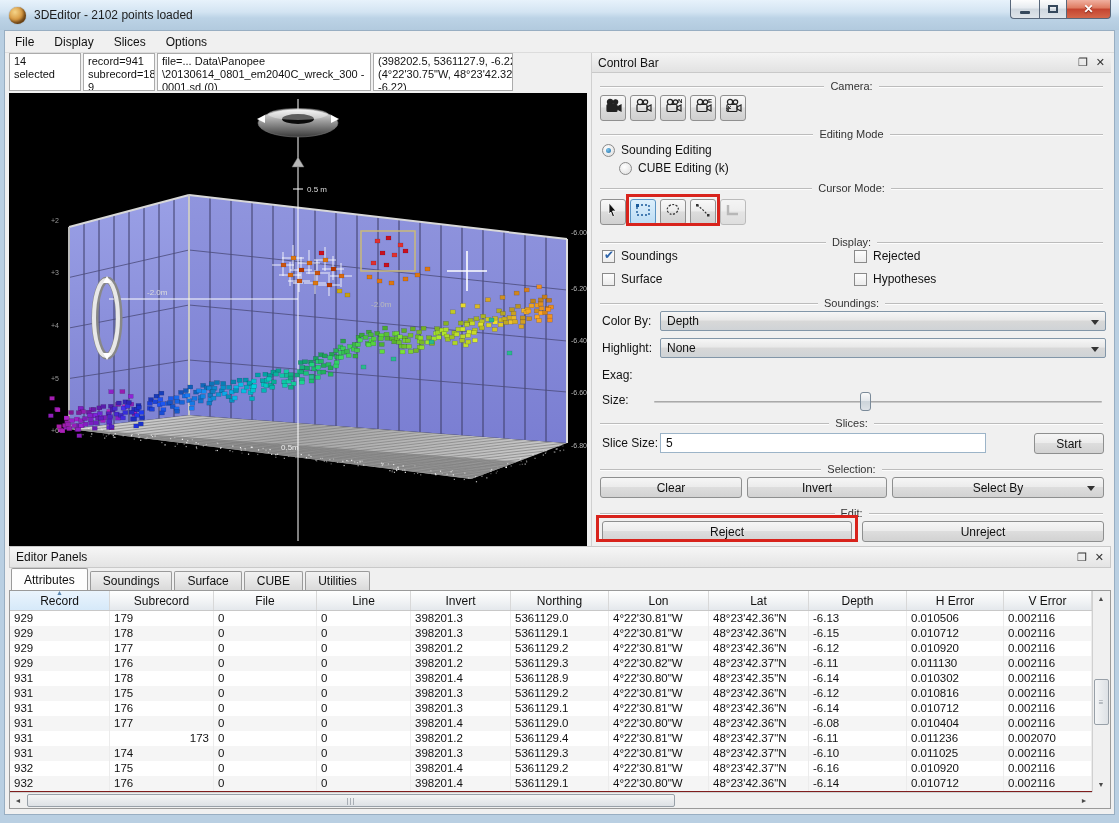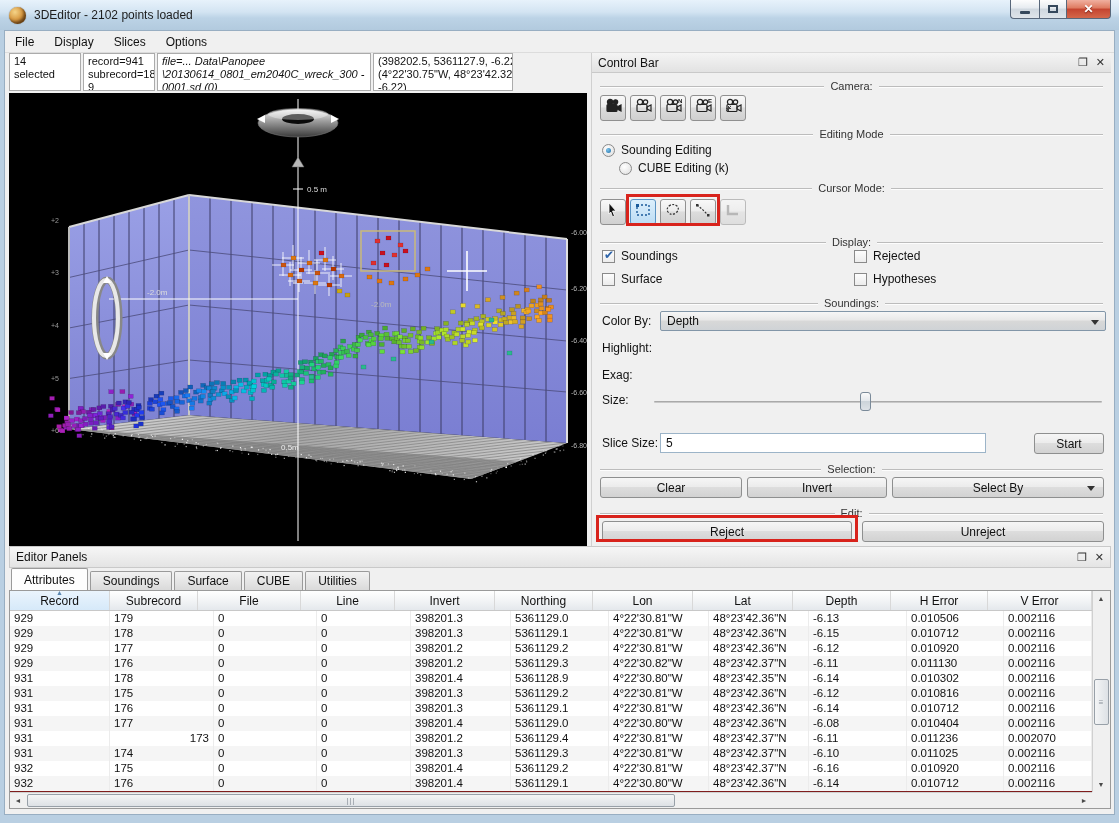--- a/index.html
+++ b/index.html
@@ -122,21 +122,21 @@
     <div class="status-row" id="status-row">
         <div class="status-cell" style="width: 72px;">
           <div>14</div>
           <div>selected</div>
         </div>
         <div class="status-cell" style="width: 72px;">
           <div>record=941</div>
           <div>subrecord=18</div>
           <div>9</div>
         </div>
-        <div class="status-cell" style="width: 214px; font-style: italic;">
+        <div class="status-cell" style="width: 214px;">
           <div>file=... Data\Panopee</div>
           <div>\20130614_0801_em2040C_wreck_300 -</div>
           <div>0001.sd (0)</div>
         </div>
         <div class="status-cell" style="width: 140px;">
           <div>(398202.5, 5361127.9, -6.22)</div>
           <div>(4°22'30.75"W, 48°23'42.32"N,</div>
           <div>-6.22)</div>
         </div>
       </div>
@@ -1059,25 +1059,32 @@
 
       <div class="sep" style="top:243px">
           <span>Soundings:</span>
         </div>
       <span class="field-label" style="left:10px;top:261px">Color By:</span>
       <div class="combo" style="left:68px;top:258px;width:446px">
         <span>Depth</span>
         <span class="arrow"></span>
       </div>
       <span class="field-label" style="left:10px;top:288px">Highlight:</span>
+      <div class="combo" style="left:68px;top:285px;width:446px">
+        <span>None</span>
+        <span class="arrow"></span>
+      </div>
       <span class="field-label" style="left:10px;top:315px">Exag:</span>
       <span class="field-label" style="left:10px;top:340px">Size:</span>
       <div class="slider-track" style="left:62px;top:348px;width:448px"></div>
       <div class="slider-thumb" style="left:268px;top:339px"></div>
 
+      <div class="sep" style="top:363px">
+          <span>Slices:</span>
+        </div>
       <span class="field-label" style="left:10px;top:383px">Slice Size:</span>
       <input class="text-input" style="left: 68px; top: 380px; width: 326px;" value="5">
       <div class="btn" style="left:442px;top:380px;width:70px">
           <span>Start</span>
         </div>
 
       <div class="sep" style="top:409px">
           <span>Selection:</span>
         </div>
       <div class="btn" style="left:8px;top:424px;width:142px">
@@ -1113,21 +1120,21 @@
       <div class="tabs" id="tabs">
           <div class="tab active">Attributes</div>
           <div class="tab">Soundings</div>
           <div class="tab">Surface</div>
           <div class="tab">CUBE</div>
           <div class="tab">Utilities</div>
         </div>
       <div class="table-wrap">
         <div class="thead" id="thead">
             <div class="th sorted" style="width: 100px;">Record<span class="sort-arrow">▲</span></div>
-            <div class="th" style="width: 88px;">Subrecord</div>
+            <div class="th" style="width: 104px;">Subrecord</div>
             <div class="th" style="width: 103px;">File</div>
             <div class="th" style="width: 94px;">Line</div>
             <div class="th" style="width: 100px;">Invert</div>
             <div class="th" style="width: 98px;">Northing</div>
             <div class="th" style="width: 100px;">Lon</div>
             <div class="th" style="width: 100px;">Lat</div>
             <div class="th" style="width: 98px;">Depth</div>
             <div class="th" style="width: 97px;">H Error</div>
             <div class="th" style="flex: 1 1 0%;">V Error</div>
           </div>

